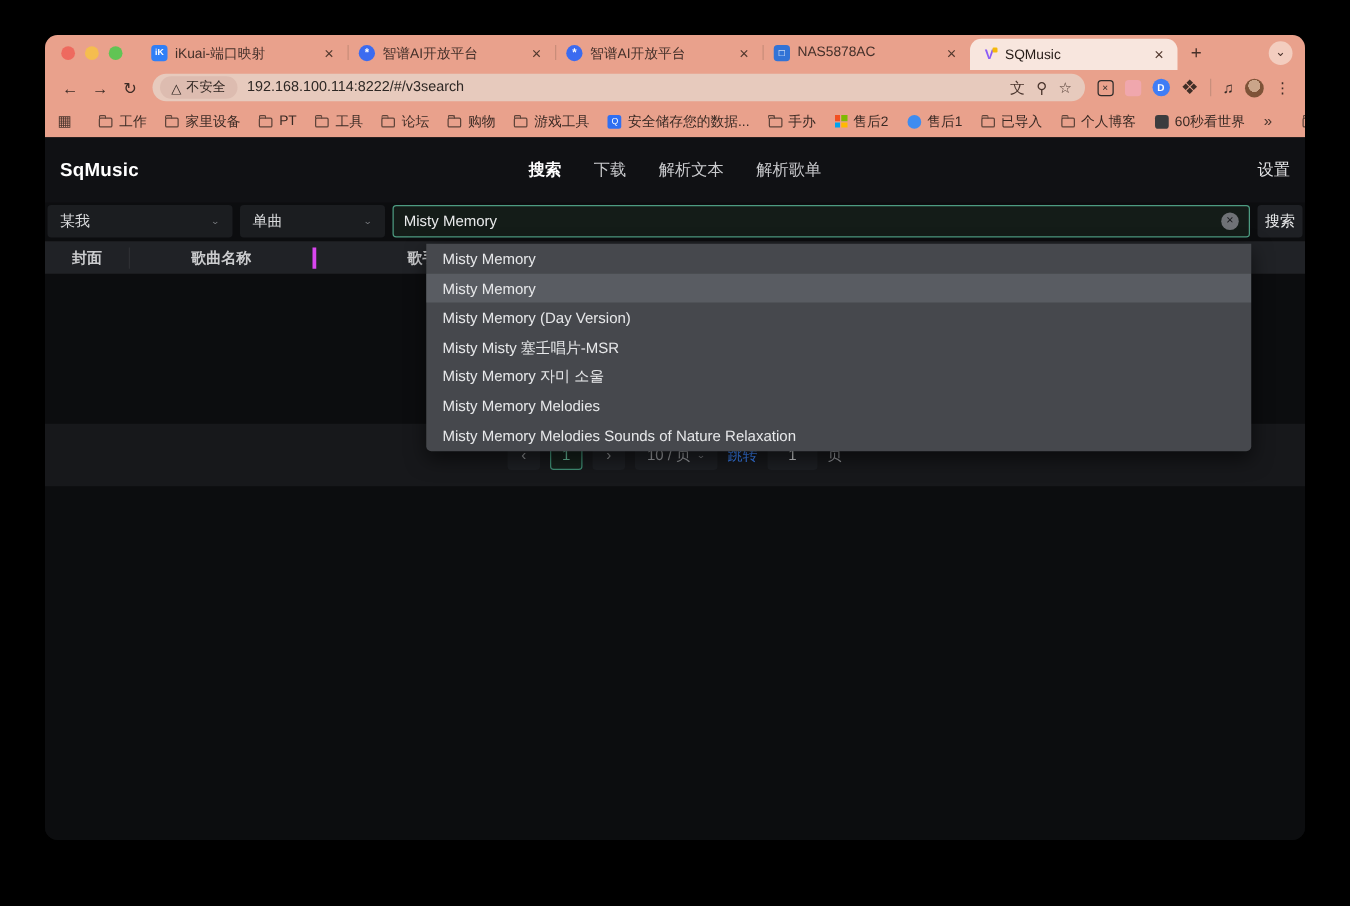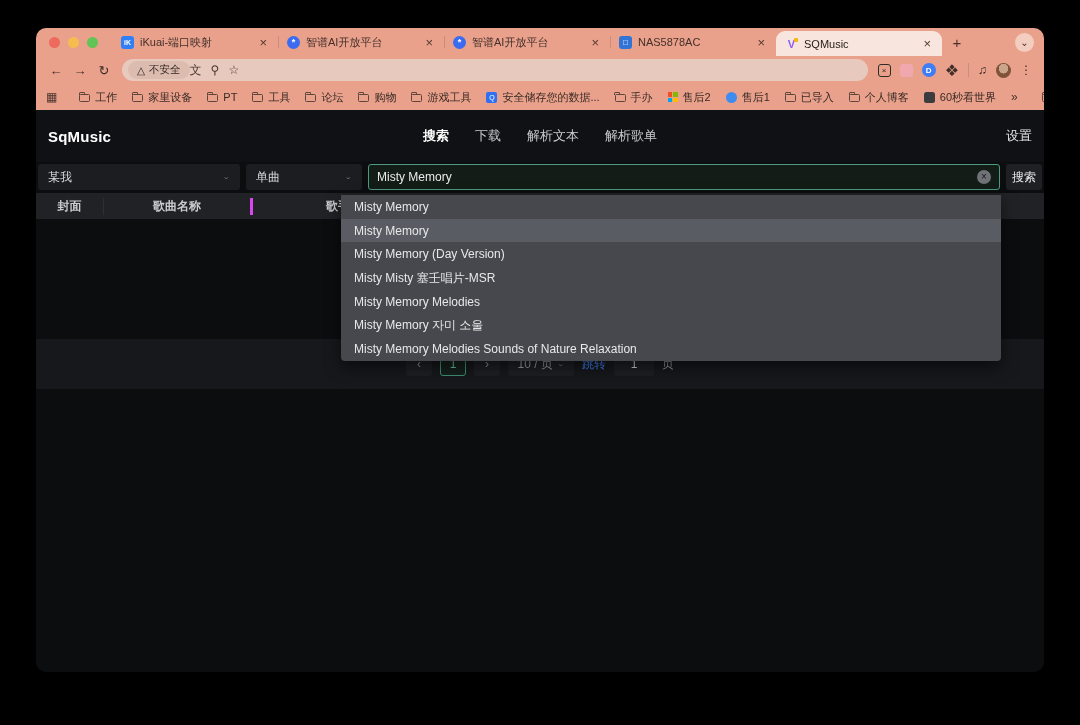--- a/index.html
+++ b/index.html
@@ -90,21 +90,21 @@
                padding:0 12px; position:relative; }
   .brand { font-size:15px; font-weight:bold; color:#ffffff; letter-spacing:.2px; }
   .appnav { position:absolute; left:50%; transform:translateX(-50%); display:flex; gap:26px;
             font-size:13px; color:#c9cacd; }
   .appnav .navitem.active { color:#ffffff; font-weight:bold; }
   .settings { margin-left:auto; font-size:13px; color:#e4e5e7; }
 
   .filterrow { display:flex; align-items:center; height:26px; margin:2px 2px 0 2px; gap:6px; }
   .select { height:26px; background:#1b1d20; border-radius:3px; display:flex; align-items:center;
             justify-content:space-between; padding:0 10px; font-size:12px; color:#d9dadc; }
-  .sel-source { width:202px;align-items:center; } .sel-type { width:116px; }
+  .sel-source { width:148px;align-items:center; } .sel-type { width:116px; }
   .chev { color:#77797d; font-size:9px; transform:scaleY(.8); }
   .searchbox { flex:1; height:26px; background:#141c18; border:1px solid #4d9b81;
                border-radius:3px; display:flex; align-items:center; padding:0 8px; gap:6px; }
   .searchbox input { flex:1; background:transparent; border:none; outline:none;
                color:#e9eaeb; font-size:12px; font-family:inherit; }
   .clearbtn { width:14px; height:14px; border-radius:50%; background:#6f7276; color:#17181b;
               font-size:10px; line-height:13px; text-align:center; flex:none; }
   .searchbtn { width:36px; height:26px; background:#1e2024; border-radius:3px; color:#e9eaeb;
                font-size:12px; display:flex; align-items:center; justify-content:center; flex:none; }
 
@@ -181,20 +181,21 @@
 
     <div class="toolbar">
       <span class="navbtn">←</span>
       <span class="navbtn dim">→</span>
       <span class="navbtn">↻</span>
       <div class="addresspill">
         <span class="secbadge">
           <span>△</span>
           <span>不安全</span>
         </span>
+        <span class="urltext">192.168.100.114:8222/#/v3search</span>
         <span class="pillicons">
           <span class="ic">文</span>
           <span class="ic">⚲</span>
           <span class="ic">☆</span>
         </span>
       </div>
       <div class="extrow">
         <span class="ext-bw">×</span>
         <span class="ext-pink"></span>
         <span class="ext-blue">D</span>
@@ -327,20 +328,20 @@
           <input class="jumpinput" type="text" value="1" style="">
           <span class="unitlabel">页</span>
         </div>
       </div>
 
       <div class="dropdown">
         <div class="sugg">Misty Memory</div>
         <div class="sugg hl">Misty Memory</div>
         <div class="sugg">Misty Memory (Day Version)</div>
         <div class="sugg">Misty Misty 塞壬唱片-MSR</div>
+        <div class="sugg">Misty Memory 자미 소울</div>
         <div class="sugg">Misty Memory Melodies</div>
-        <div class="sugg">Misty Memory 자미 소울</div>
         <div class="sugg">Misty Memory Melodies Sounds of Nature Relaxation</div>
       </div>
 
     </div>
   </div>
 </div>
 
 </body></html>

